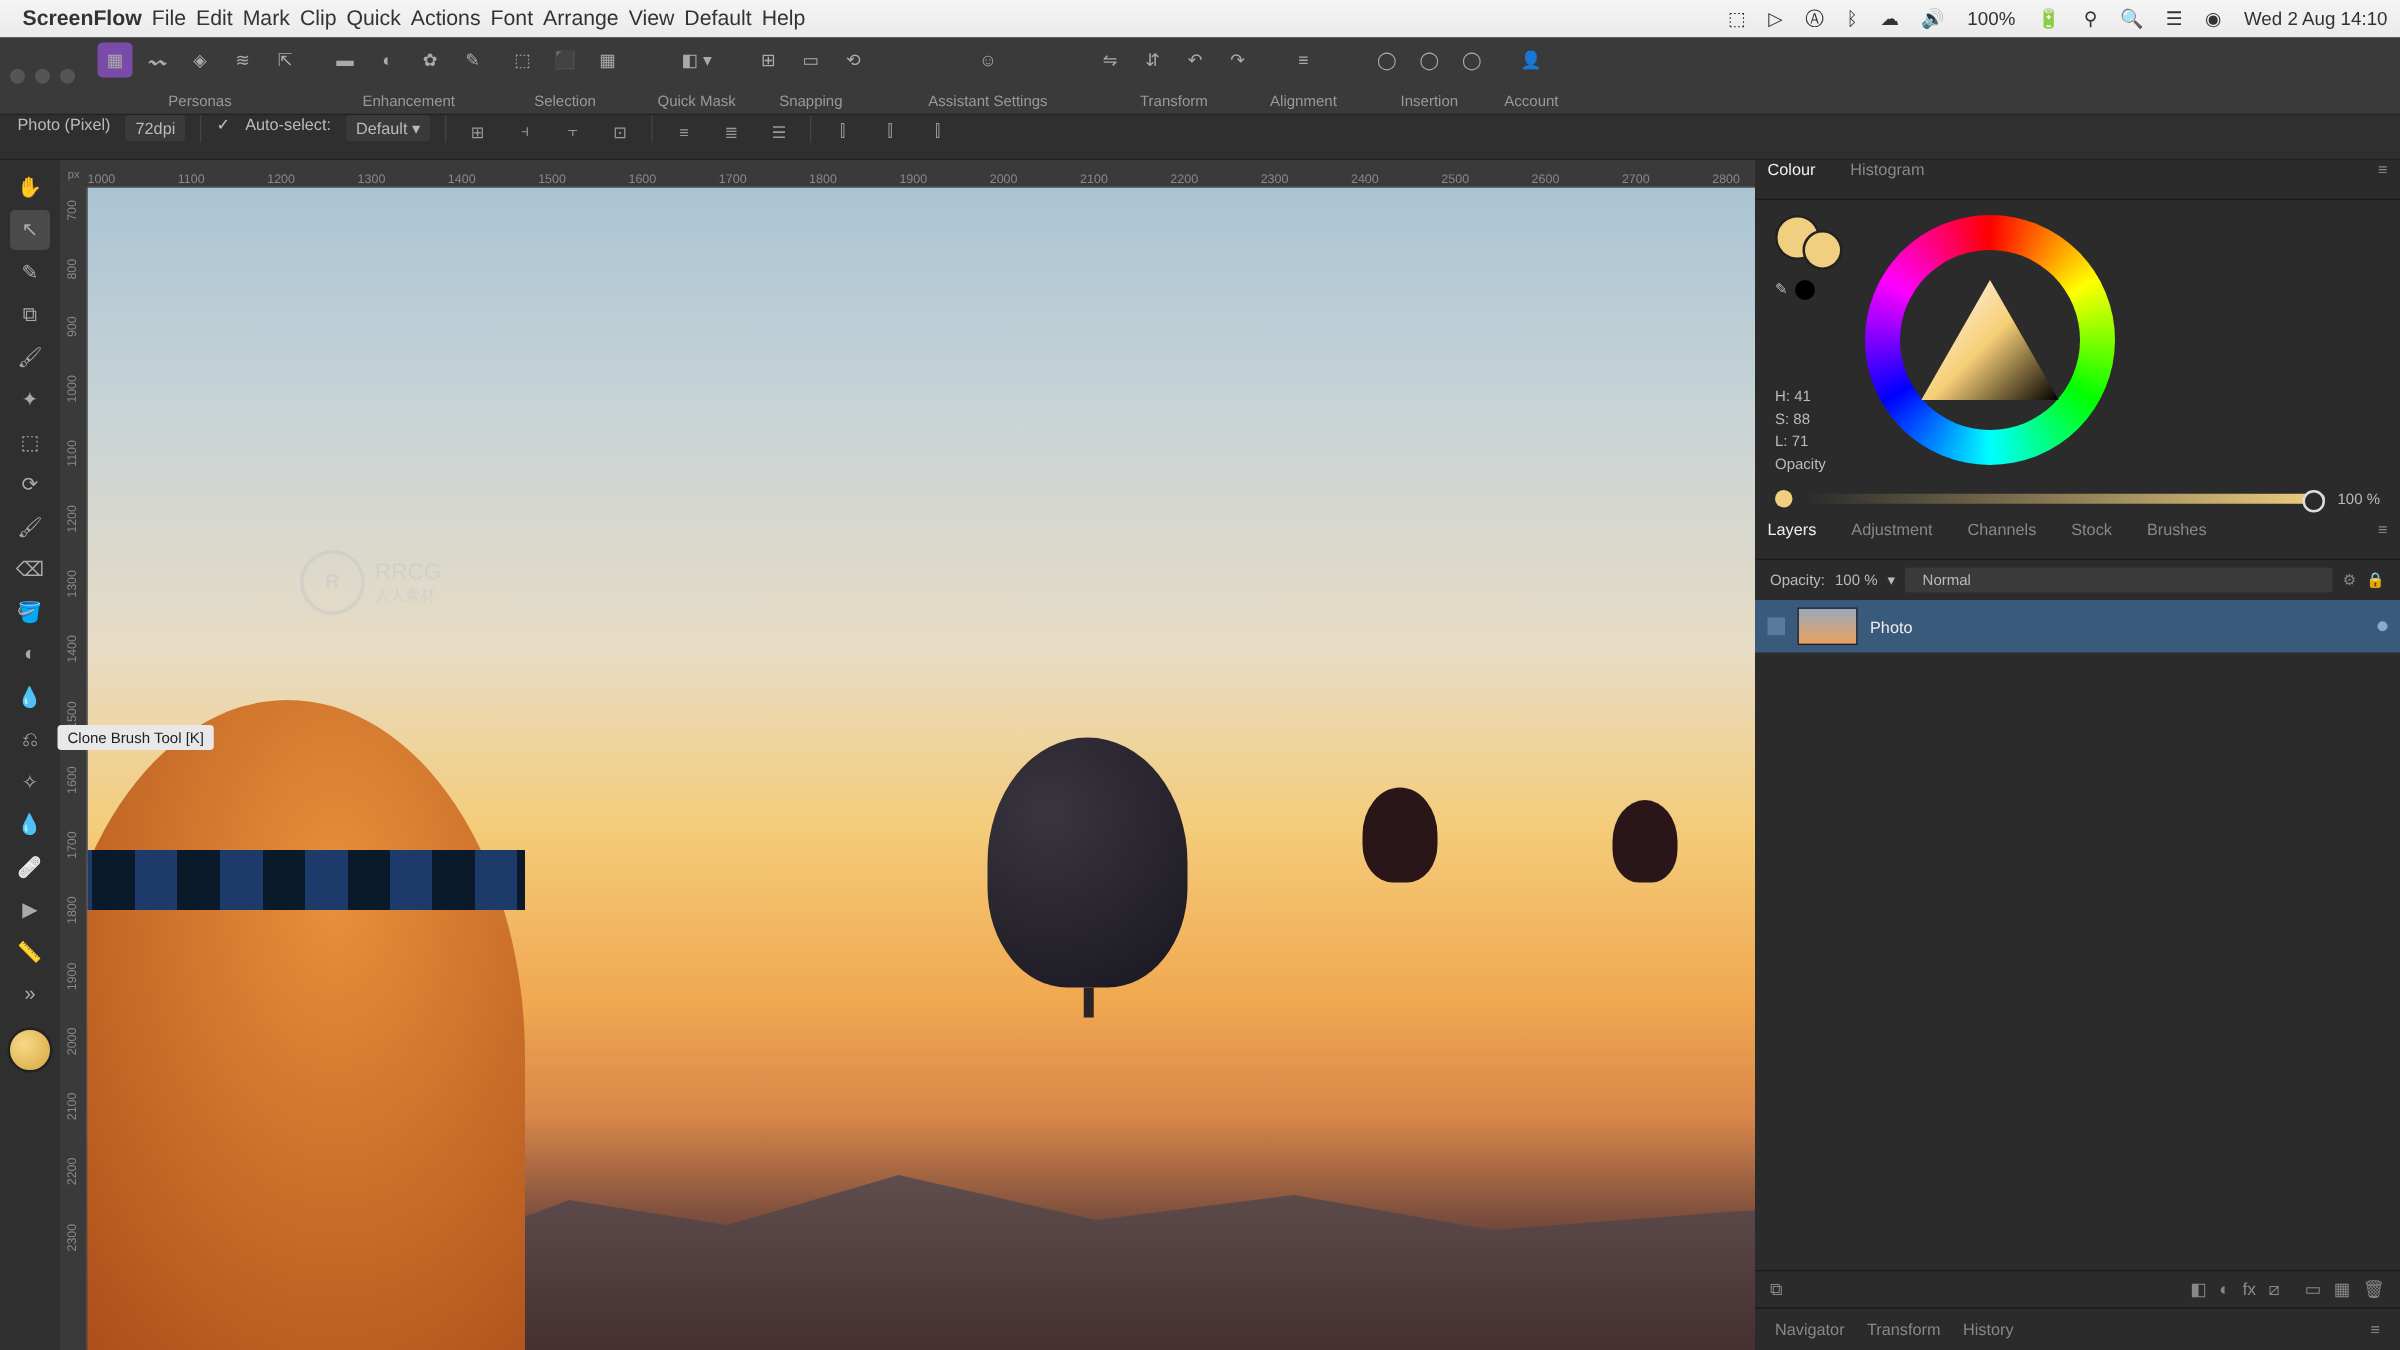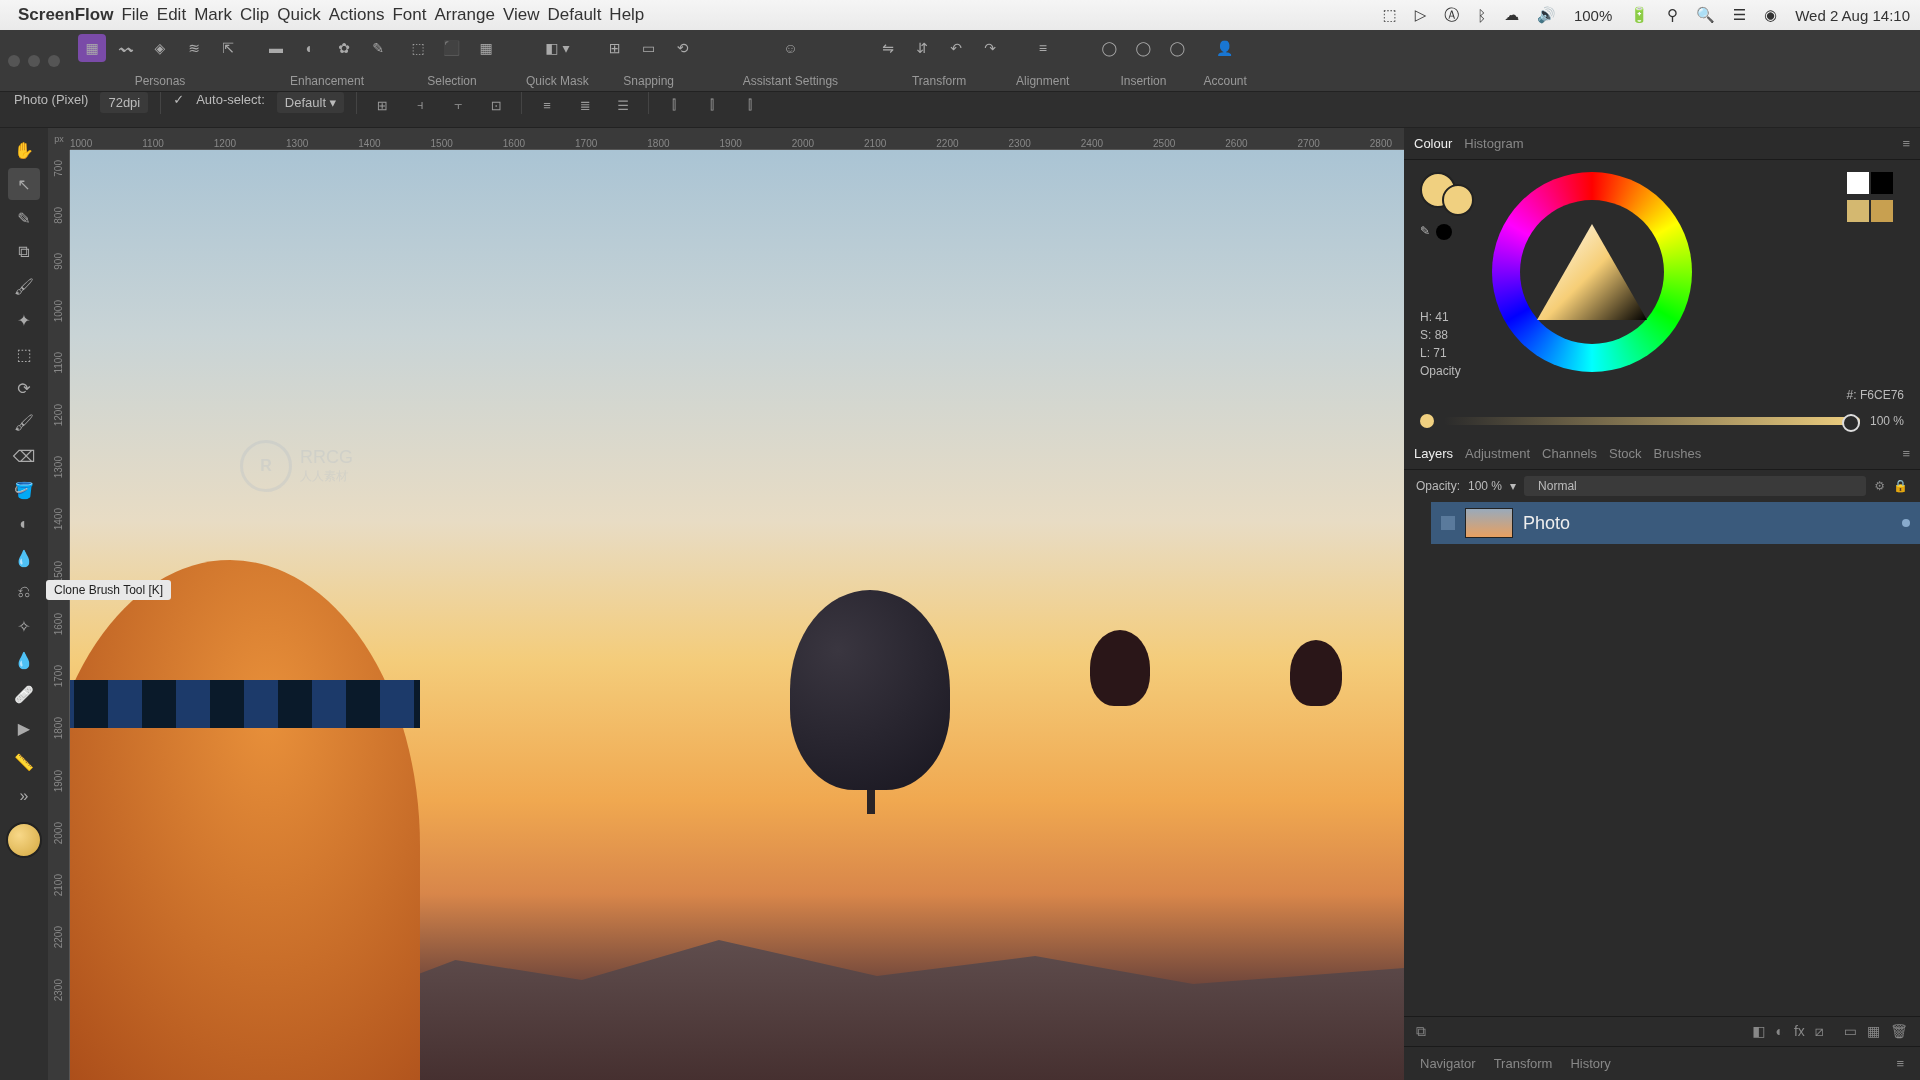--- a/index.html
+++ b/index.html
@@ -41,21 +41,21 @@
 .balloon1::before{content:"";position:absolute;top:120px;left:0;right:0;height:48px;background:repeating-linear-gradient(90deg,#1c3a6a 0 34px,#0a1a2a 34px 68px);}
 .balloon2{position:absolute;left:720px;top:440px;width:160px;height:200px;background:radial-gradient(circle at 30% 30%,#3a3640,#181620);border-radius:50% 50% 40% 40%;}
 .balloon2::after{content:"";position:absolute;bottom:-24px;left:48%;width:8px;height:24px;background:#2a2426;}
 .balloon3{position:absolute;left:1020px;top:480px;width:60px;height:76px;background:#2a1618;border-radius:50% 50% 40% 40%;}
 .balloon4{position:absolute;left:1220px;top:490px;width:52px;height:66px;background:#2a1618;border-radius:50% 50% 40% 40%;}
 .mountains{position:absolute;bottom:0;left:280px;right:0;height:200px;background:linear-gradient(to bottom,#6a5a5a,#463030);clip-path:polygon(0 60%,10% 40%,22% 50%,35% 30%,50% 48%,65% 38%,80% 52%,100% 44%,100% 100%,0 100%);}
 .watermark{position:absolute;left:170px;top:290px;color:rgba(180,190,200,0.3);font-size:18px;display:flex;align-items:center;gap:8px;}
 .wm-logo{width:52px;height:52px;border:3px solid rgba(180,190,200,0.3);border-radius:50%;display:flex;align-items:center;justify-content:center;font-weight:bold;font-size:16px;}
 
 .right-panels{width:516px;background:#2b2b2b;display:flex;flex-direction:column;}
-.panel-tabs{display:flex;border-bottom:1px solid #1a1a1a;padding:0 10px;height:32px;align-items:center;gap:12px;font-size:13px;color:#888;}
+.panel-tabs{display:flex;border-bottom:1px solid #1a1a1a;padding:0 10px;height:32px;align-items:flex-start;gap:28px;font-size:13px;color:#888;}
 .panel-tabs span.active{color:#eee;}
 .panel-tabs .hamb{margin-left:auto;color:#888;}
 .colour-panel{padding:12px 16px;display:flex;gap:18px;align-items:flex-start;}
 .cp-left{display:flex;flex-direction:column;gap:8px;font-size:12px;color:#bbb;}
 .swatch-pair{position:relative;width:54px;height:44px;}
 .swatch-pair .s1{position:absolute;width:36px;height:36px;border-radius:50%;background:#f0d080;border:2px solid #222;left:0;top:0;}
 .swatch-pair .s2{position:absolute;width:32px;height:32px;border-radius:50%;background:#f0d080;border:2px solid #222;right:0;bottom:0;}
 .hsl-vals{margin-top:60px;line-height:1.5;}
 .wheel{width:200px;height:200px;border-radius:50%;background:conic-gradient(red,yellow,lime,cyan,blue,magenta,red);position:relative;display:flex;align-items:center;justify-content:center;}
 .wheel::after{content:"";position:absolute;width:144px;height:144px;border-radius:50%;background:#2b2b2b;}
@@ -65,21 +65,21 @@
 .mini-sw div{width:22px;height:22px;}
 .hexrow{margin-top:160px;}
 .opacity-row{padding:0 16px 10px;font-size:12px;color:#bbb;display:flex;align-items:center;gap:10px;}
 .opacity-row .slider{flex:1;height:8px;background:linear-gradient(90deg,transparent,#f0d080);border-radius:4px;position:relative;}
 .opacity-row .slider::after{content:"";position:absolute;right:0;top:-3px;width:14px;height:14px;border-radius:50%;border:2px solid #ddd;background:#2b2b2b;}
 
 .layers-panel{flex:1;display:flex;flex-direction:column;}
 .layer-ctrl{padding:6px 12px;display:flex;align-items:center;gap:8px;font-size:12px;color:#bbb;}
 .layer-ctrl .blend{background:#3a3a3a;padding:3px 14px;border-radius:3px;flex:1;}
 .layer-ctrl .icons{display:flex;gap:8px;color:#888;}
-.layer-row{display:flex;align-items:center;padding:6px 10px;gap:10px;background:#3a5a7c;color:#eee;font-size:18px;margin-left:27px;}
+.layer-row{display:flex;align-items:center;padding:6px 10px;gap:10px;background:#3a5a7c;color:#eee;font-size:13px;}
 .layer-row .chk{width:14px;height:14px;background:#5a7a9c;}
 .layer-row .thumb{width:48px;height:30px;background:linear-gradient(#9ab,#e8a060);border:1px solid #222;}
 .layer-row .dot{margin-left:auto;width:8px;height:8px;border-radius:50%;background:#8ac;}
 .layer-bottom{margin-top:auto;padding:6px 12px;display:flex;gap:10px;font-size:14px;color:#888;border-top:1px solid #1a1a1a;}
 .layer-bottom .right{margin-left:auto;display:flex;gap:10px;}
 
 .bottom-tabs{height:34px;display:flex;align-items:center;padding:0 16px;gap:18px;font-size:13px;color:#888;border-top:1px solid #1a1a1a;}
 .bottom-tabs .hamb{margin-left:auto;}
 </style>
 </head>
@@ -329,31 +329,20 @@
         <div class="hsl-vals">
           <div>H: 41</div>
           <div>S: 88</div>
           <div>L: 71</div>
           <div>Opacity</div>
         </div>
       </div>
       <div class="wheel">
           <div class="triangle"></div>
         </div>
-      <div class="cp-right">
-        <div class="mini-sw">
-            <div style="background:#fff;"></div>
-            <div style="background:#000;"></div>
-          </div>
-        <div class="mini-sw">
-            <div style="background:#d4b870;"></div>
-            <div style="background:#c8a050;"></div>
-          </div>
-        <div class="hexrow"><span>#:</span> <span>F6CE76</span></div>
-      </div>
     </div>
     <div class="opacity-row">
       <span style="width:14px;height:14px;border-radius:50%;background:#f0d080;"></span>
       <div class="slider"></div>
       <span>100 %</span>
     </div>
 
     <div class="panel-tabs">
       <span class="active">Layers</span>
       <span>Adjustment</span>

